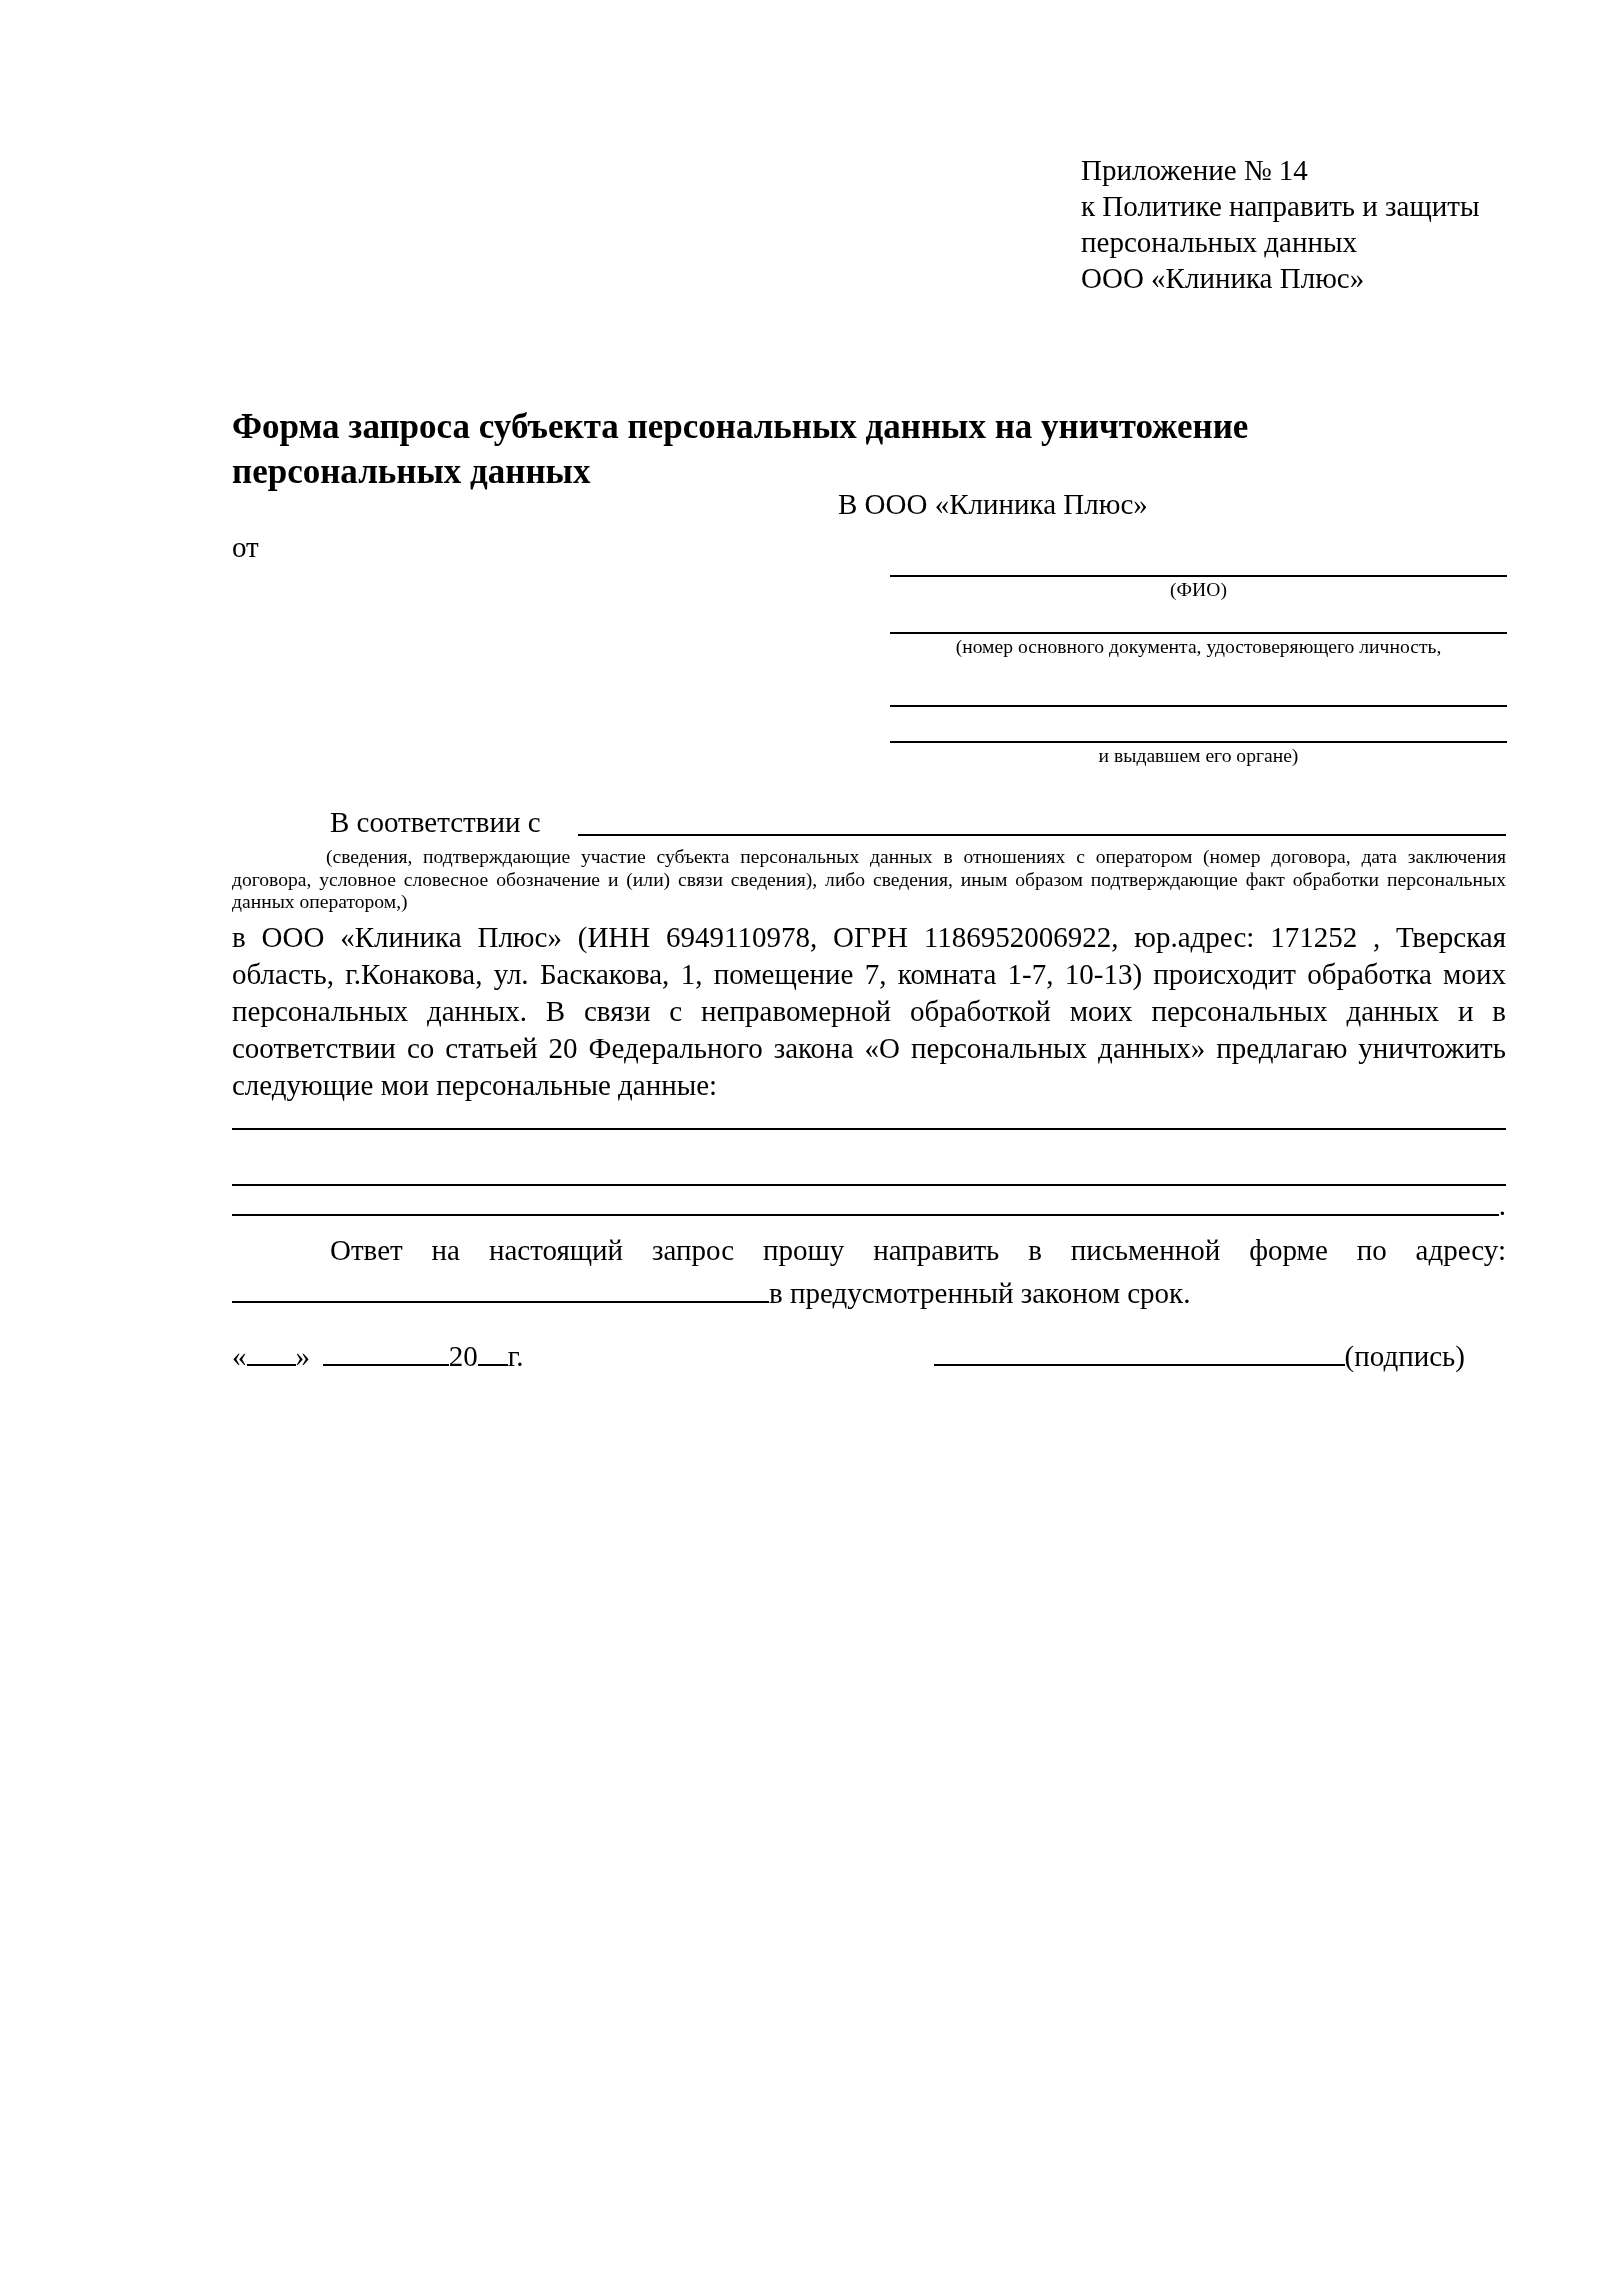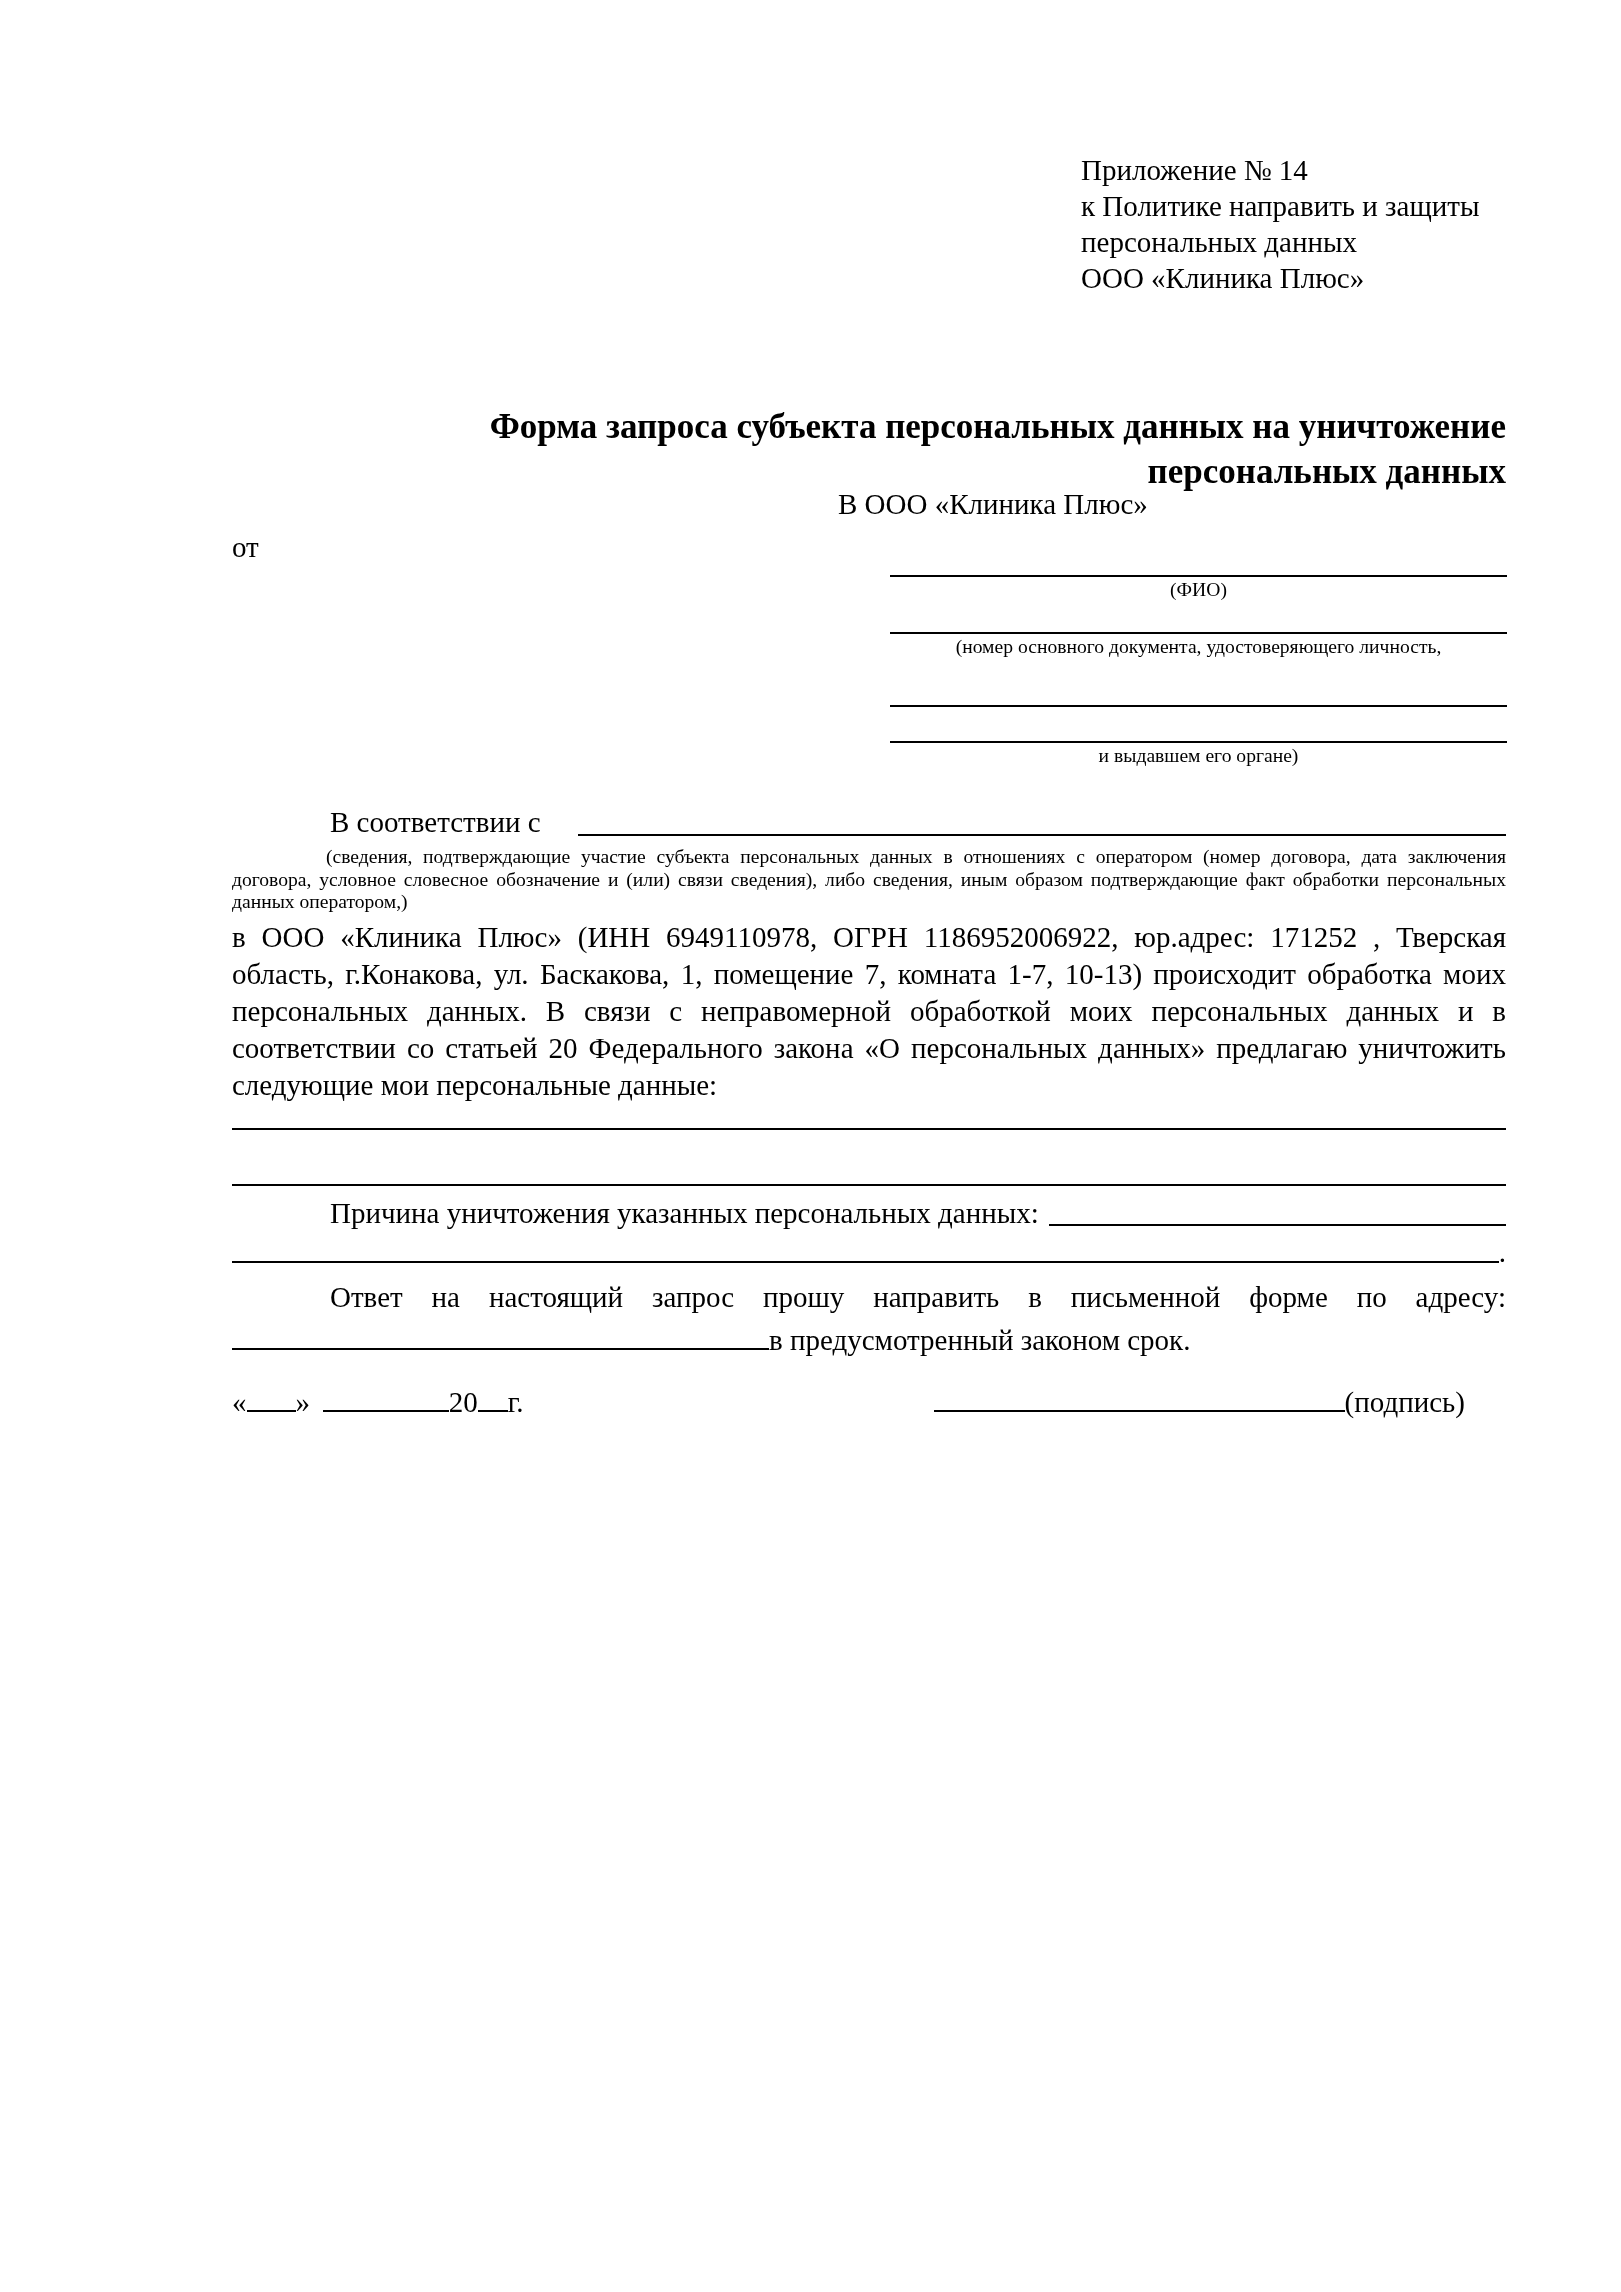--- a/index.html
+++ b/index.html
@@ -10,21 +10,21 @@
     padding:152px 115px 0 232px;
     background:#ffffff;
     color:#000000;
     font-family:"Liberation Serif","DejaVu Serif",serif;
     font-size:29px;
     overflow:hidden;
   }
   
   .hdr{margin-left:849px;line-height:36px;}
   
-  .title{margin-top:108px;text-align:right;font-weight:bold;font-size:35px;line-height:45px;}
+  .title{margin-top:108px;text-align:left;font-weight:bold;font-size:35px;line-height:45px;}
   .addressee{margin-top:-7.8px;margin-left:606px;line-height:37px;}
   .from-label{margin-top:5.9px;line-height:37px;}
   
   .fields{margin-left:658px;width:617px;}
   .f-line{border-bottom:2.9px solid #000;}
   .f1{height:8.8px;} .f2{height:30px;} .f3{height:45px;} .f4{height:34px;}
   .f-caption{font-size:19.6px;line-height:25.5px;text-align:center;}
   
   .accordance{margin-top:35px;display:flex;padding-left:98px;line-height:39px;gap:28px;}
   .accordance .fill{flex:1;border-bottom:2.9px solid #000;margin-left:9.8px;margin-bottom:6.9px;}
@@ -86,24 +86,20 @@
     <span>В соответствии с</span>
     <span class="fill"></span>
   </div>
   <p class="note">(сведения, подтверждающие участие субъекта персональных данных в отношениях с оператором (номер договора, дата заключения договора, условное словесное обозначение и (или) связи сведения), либо сведения, иным образом подтверждающие факт обработки персональных данных оператором,)</p>
 
   <p class="body-par">в ООО «Клиника Плюс» (ИНН 6949110978, ОГРН 1186952006922, юр.адрес: 171252 , Тверская область, г.Конакова, ул. Баскакова, 1, помещение 7, комната 1-7, 10-13) происходит обработка моих персональных данных. В связи с неправомерной обработкой моих персональных данных и в соответствии со статьей 20 Федерального закона «О персональных данных» предлагаю уничтожить следующие мои персональные данные:</p>
 
   <div class="blank1"></div>
   <div class="blank2"></div>
 
-  <div class="reason-row">
-    <span>Причина уничтожения указанных персональных данных:</span>
-    <span class="fill"></span>
-  </div>
   <div class="dot-row">
     <span class="fill"></span>
     <span>.</span>
   </div>
 
   <p class="response">Ответ на настоящий запрос прошу направить в письменной форме по адресу:</p>
   <div class="addr-row">
     <span class="ul"></span><span>в предусмотренный законом срок.</span>
   </div>
 

